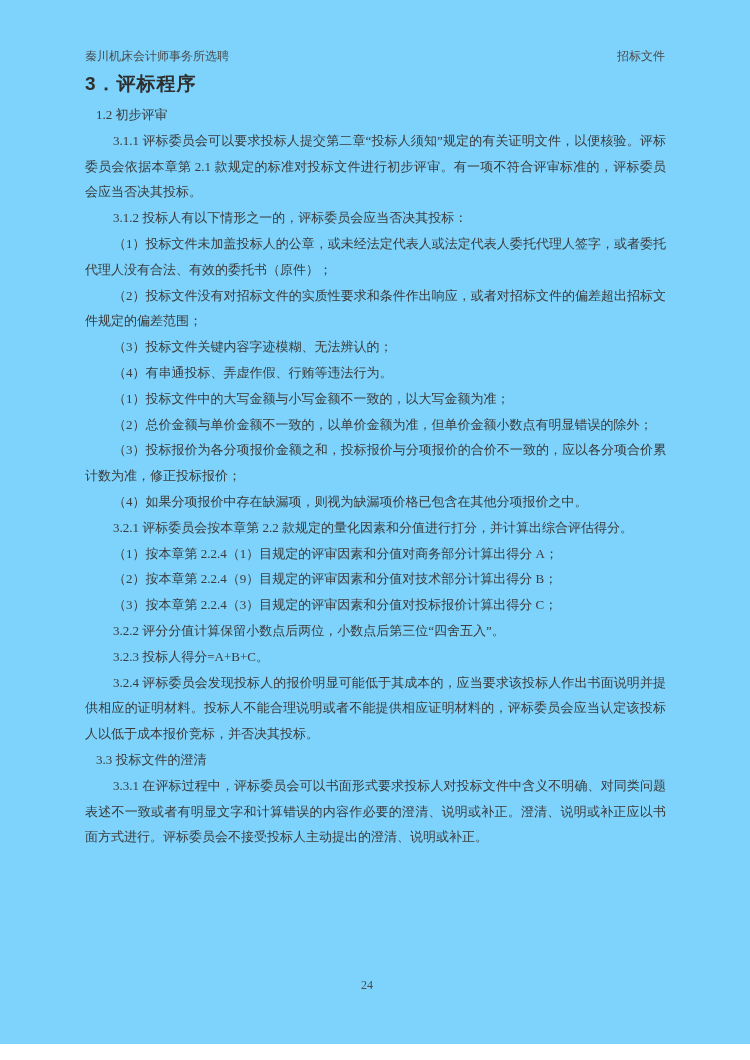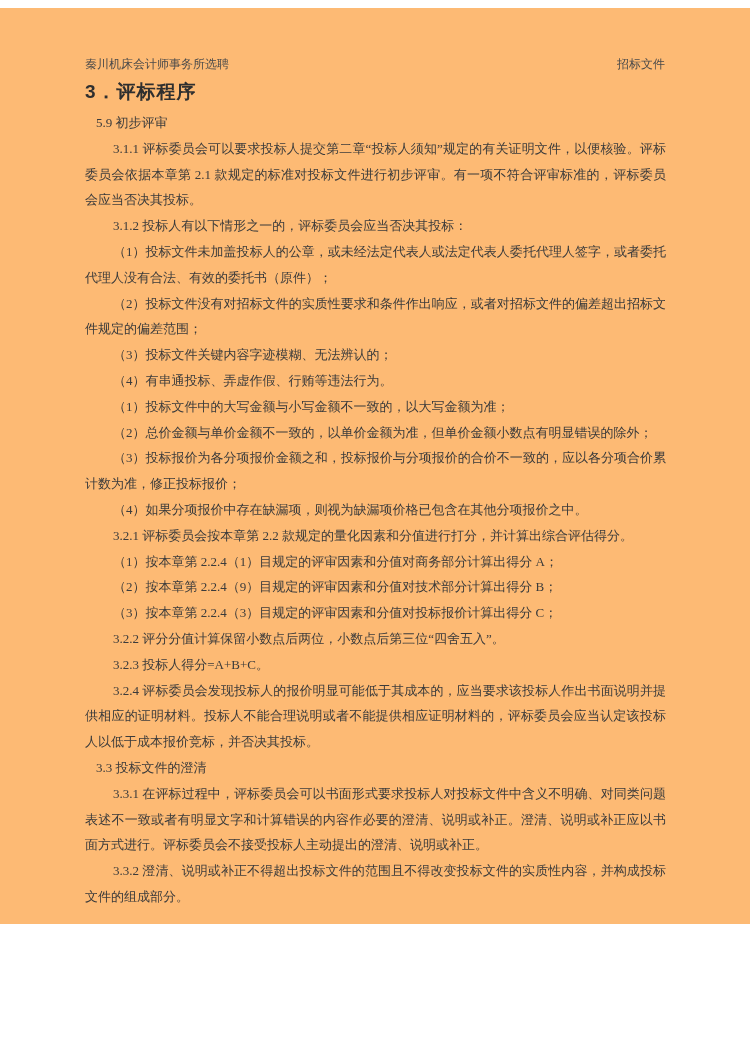--- a/index.html
+++ b/index.html
@@ -3,26 +3,25 @@
 <meta charset="utf-8">
 <style>
   html, body {
     margin: 0;
     padding: 0;
     background: #ffffff;
   }
   .page {
     position: relative;
     width: 750px;
-    height: 916px;
-    background: #fdba74;
+    height: 1044px;
+    background: #7dd3fc;
     overflow: hidden;
     font-family: "Liberation Serif", "DejaVu Serif", serif;
     color: #3b3b3b;
-    margin-top: 8px;
   }
   .header {
     position: absolute;
     left: 85px;
     right: 85px;
     top: 48px;
     display: flex;
     justify-content: space-between;
     font-size: 12px;
     line-height: 16px;
@@ -75,39 +74,38 @@
 
 <div class="page">
   <div class="header">
     <span>秦川机床会计师事务所选聘</span>
     <span>招标文件</span>
   </div>
 
   <h1 class="doc-title">3．评标程序</h1>
 
   <div class="doc-body">
-      <p class="sec">5.9 初步评审</p>
+      <p class="sec">1.2 初步评审</p>
       <p class="para">3.1.1 评标委员会可以要求投标人提交第二章“投标人须知”规定的有关证明文件，以便核验。评标委员会依据本章第 2.1 款规定的标准对投标文件进行初步评审。有一项不符合评审标准的，评标委员会应当否决其投标。</p>
       <p class="para">3.1.2 投标人有以下情形之一的，评标委员会应当否决其投标：</p>
       <p class="para">（1）投标文件未加盖投标人的公章，或未经法定代表人或法定代表人委托代理人签字，或者委托代理人没有合法、有效的委托书（原件）；</p>
       <p class="para">（2）投标文件没有对招标文件的实质性要求和条件作出响应，或者对招标文件的偏差超出招标文件规定的偏差范围；</p>
       <p class="para">（3）投标文件关键内容字迹模糊、无法辨认的；</p>
       <p class="para">（4）有串通投标、弄虚作假、行贿等违法行为。</p>
       <p class="para">（1）投标文件中的大写金额与小写金额不一致的，以大写金额为准；</p>
       <p class="para">（2）总价金额与单价金额不一致的，以单价金额为准，但单价金额小数点有明显错误的除外；</p>
       <p class="para">（3）投标报价为各分项报价金额之和，投标报价与分项报价的合价不一致的，应以各分项合价累计数为准，修正投标报价；</p>
       <p class="para">（4）如果分项报价中存在缺漏项，则视为缺漏项价格已包含在其他分项报价之中。</p>
       <p class="para">3.2.1 评标委员会按本章第 2.2 款规定的量化因素和分值进行打分，并计算出综合评估得分。</p>
       <p class="para">（1）按本章第 2.2.4（1）目规定的评审因素和分值对商务部分计算出得分 A；</p>
       <p class="para">（2）按本章第 2.2.4（9）目规定的评审因素和分值对技术部分计算出得分 B；</p>
       <p class="para">（3）按本章第 2.2.4（3）目规定的评审因素和分值对投标报价计算出得分 C；</p>
       <p class="para">3.2.2 评分分值计算保留小数点后两位，小数点后第三位“四舍五入”。</p>
       <p class="para">3.2.3 投标人得分=A+B+C。</p>
       <p class="para">3.2.4 评标委员会发现投标人的报价明显可能低于其成本的，应当要求该投标人作出书面说明并提供相应的证明材料。投标人不能合理说明或者不能提供相应证明材料的，评标委员会应当认定该投标人以低于成本报价竞标，并否决其投标。</p>
       <p class="sec">3.3 投标文件的澄清</p>
       <p class="para">3.3.1 在评标过程中，评标委员会可以书面形式要求投标人对投标文件中含义不明确、对同类问题表述不一致或者有明显文字和计算错误的内容作必要的澄清、说明或补正。澄清、说明或补正应以书面方式进行。评标委员会不接受投标人主动提出的澄清、说明或补正。</p>
-      <p class="para">3.3.2 澄清、说明或补正不得超出投标文件的范围且不得改变投标文件的实质性内容，并构成投标文件的组成部分。</p>
     </div>
 
   <div class="footer">
     <span>24</span>
   </div>
 </div>
 
 </body></html>

